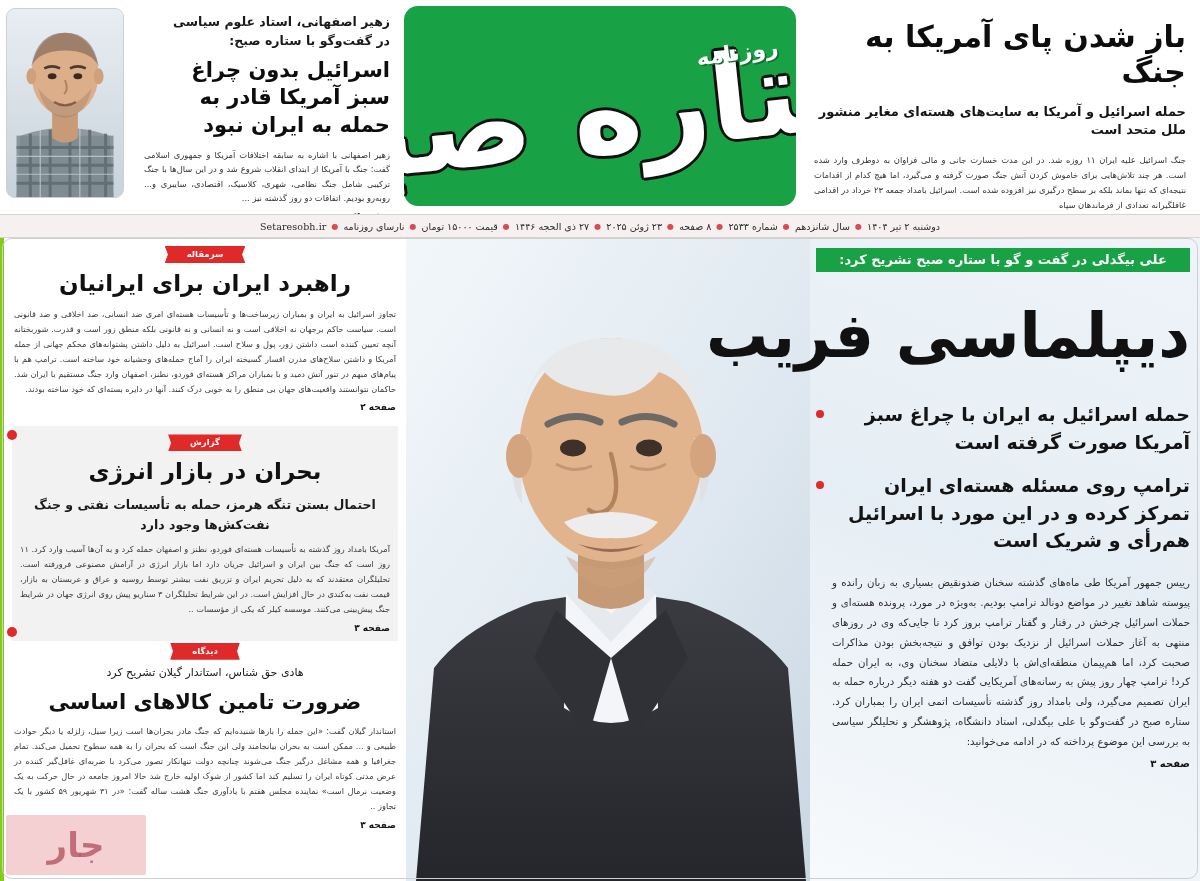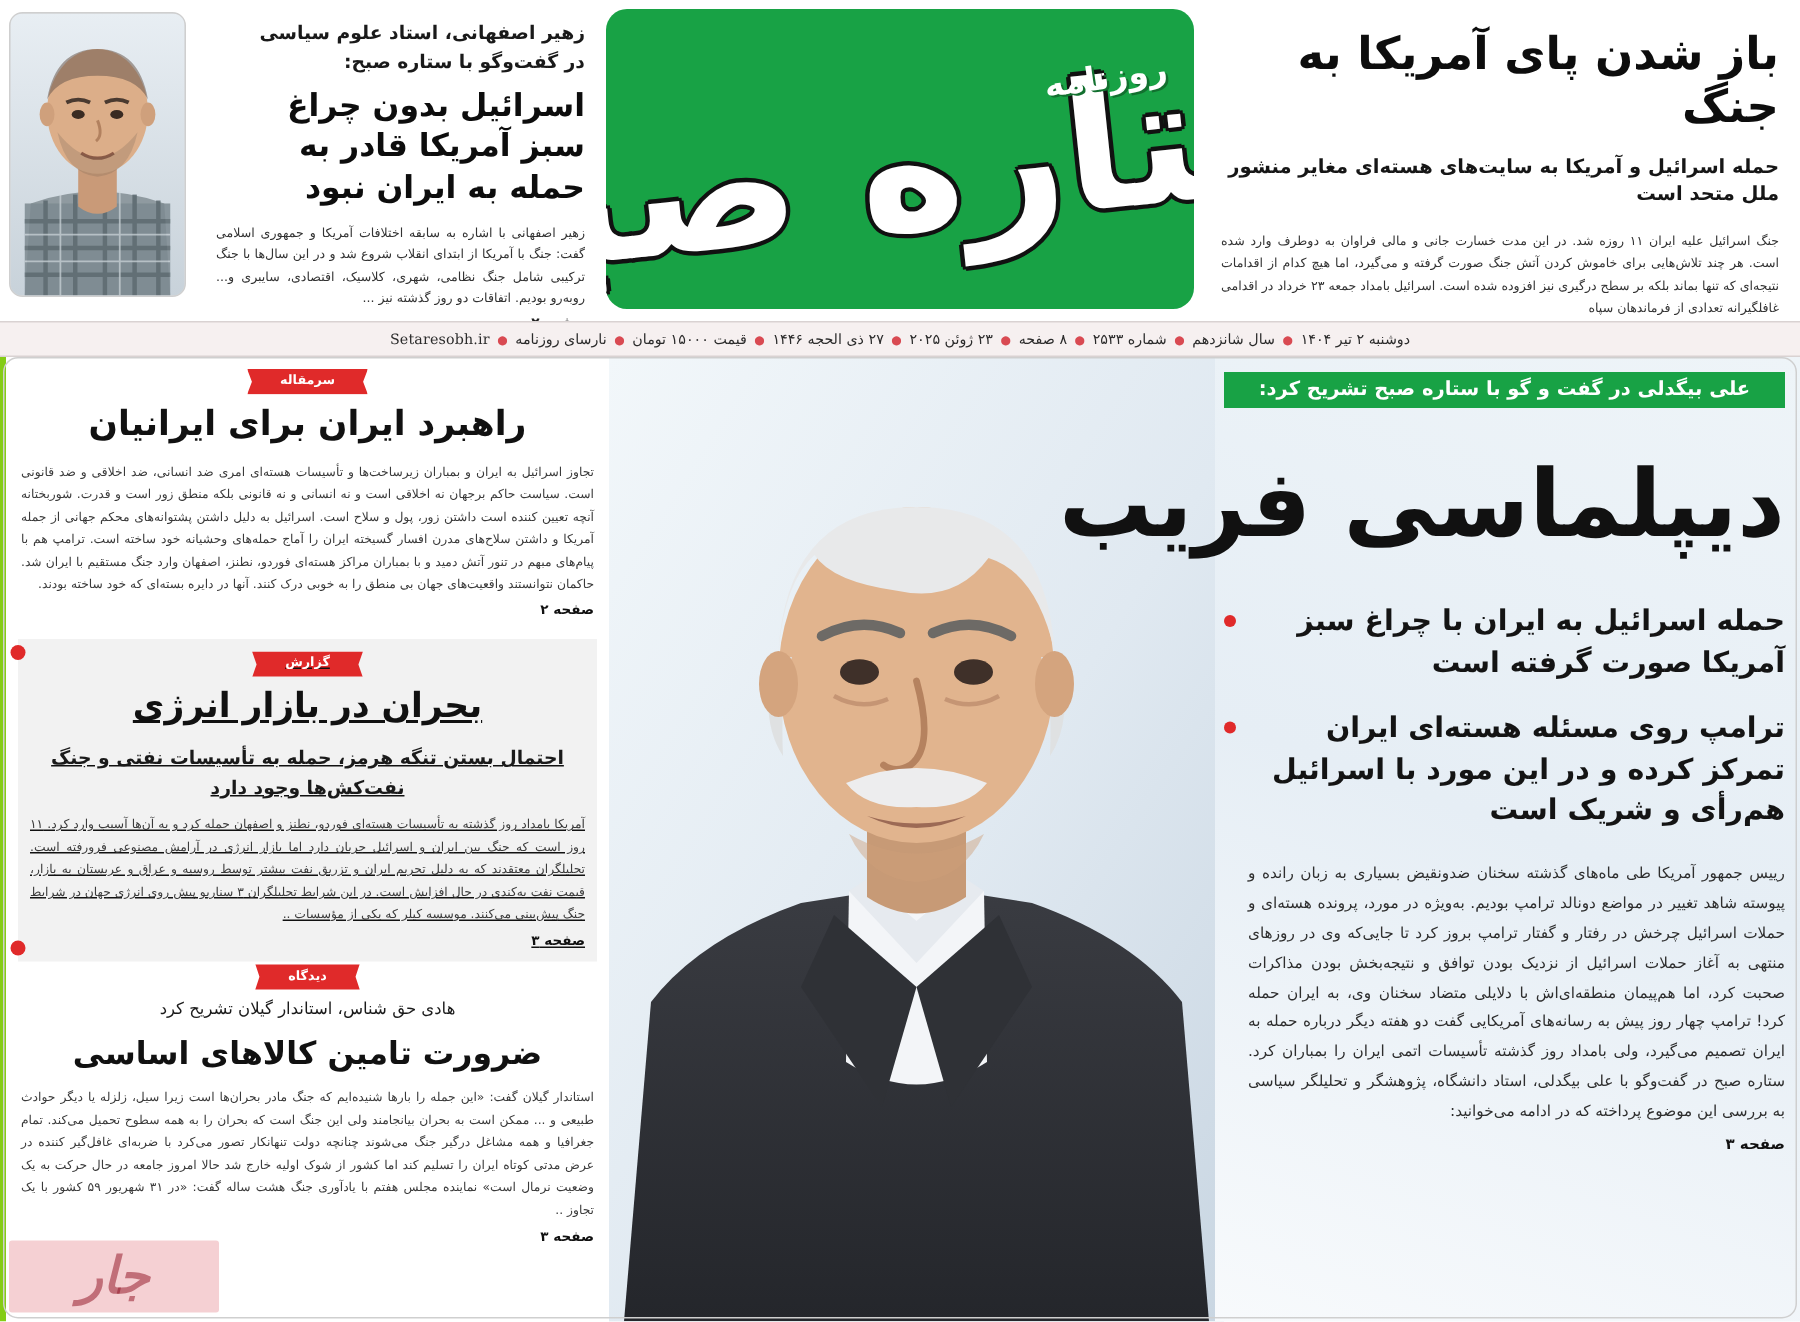--- a/index.html
+++ b/index.html
@@ -186,26 +186,25 @@
     letter-spacing:-.5px; text-align:right; flex:1;
   }
   .main-lead{
     font-size:10.2px; line-height:1.95; color:#2e2e2e; margin-top:18px;
     text-align:justify; text-align-last:right;margin-left:16px;
   }
   .main-page{ font-size:10px; font-weight:bold; margin-top:6px; }
 
   
   .watermark{
-    position:absolute; bottom:6px; left:6px; width:140px; height:48px;
+    position:absolute; bottom:6px; left:6px; width:140px; height:60px;
     background:rgba(226,120,130,.35); color:rgba(150,30,45,.55);
     font-size:34px; font-weight:bold; display:flex; align-items:center;
     justify-content:center; border-radius:2px; overflow:hidden;
     letter-spacing:-2px;
-    font-style:italic;
   }
   .outer-frame{
     position:absolute; top:238px; right:2px; width:1196px; height:641px;
     border:1px solid #cfcfcf; border-radius:10px; pointer-events:none;
   }
 </style>
 </head>
 <body>
 
 <div class="page">
@@ -317,21 +316,21 @@
 
       <div class="sec">
         <div class="tagwrap">
           <div class="tag">سرمقاله</div>
         </div>
         <div class="rc-title">راهبرد ایران برای ایرانیان</div>
         <div class="rc-body">تجاوز اسرائیل به ایران و بمباران زیرساخت‌ها و تأسیسات هسته‌ای امری ضد انسانی، ضد اخلاقی و ضد قانونی است. سیاست حاکم برجهان نه اخلاقی است و نه انسانی و نه قانونی بلکه منطق زور است و قدرت. شوربختانه آنچه تعیین کننده است داشتن زور، پول و سلاح است. اسرائیل به دلیل داشتن پشتوانه‌های محکم جهانی از جمله آمریکا و داشتن سلاح‌های مدرن افسار گسیخته ایران را آماج حمله‌های وحشیانه خود ساخته است. ترامپ هم با پیام‌های مبهم در تنور آتش دمید و با بمباران مراکز هسته‌ای فوردو، نطنز، اصفهان وارد جنگ مستقیم با ایران شد. حاکمان نتوانستند واقعیت‌های جهان بی منطق را به خوبی درک کنند. آنها در دایره بسته‌ای که خود ساخته بودند.</div>
         <div class="rc-page">صفحه ۲</div>
       </div>
 
-      <div class="sec shaded" style="margin-top:10px; position:relative;text-decoration:underline;">
+      <div class="sec shaded" style="margin-top:10px; position:relative;">
         <div class="reddot" style="top:4px;"></div>
         <div class="reddot" style="bottom:4px;"></div>
         <div class="tagwrap">
           <div class="tag">گزارش</div>
         </div>
         <div class="rc-title">بحران در بازار انرژی</div>
         <div class="rc-sub">احتمال بستن تنگه هرمز، حمله به تأسیسات نفتی و جنگ نفت‌کش‌ها وجود دارد</div>
         <div class="rc-body">آمریکا بامداد روز گذشته به تأسیسات هسته‌ای فوردو، نطنز و اصفهان حمله کرد و به آن‌ها آسیب وارد کرد. ۱۱ روز است که جنگ بین ایران و اسرائیل جریان دارد اما بازار انرژی در آرامش مصنوعی فرورفته است. تحلیلگران معتقدند که به دلیل تحریم ایران و تزریق نفت بیشتر توسط روسیه و عراق و عربستان به بازار، قیمت نفت به‌کندی در حال افزایش است. در این شرایط تحلیلگران ۳ سناریو پیش روی انرژی جهان در شرایط جنگ پیش‌بینی می‌کنند. موسسه کیلر که یکی از مؤسسات ..</div>
         <div class="rc-page">صفحه ۳</div>
       </div>

